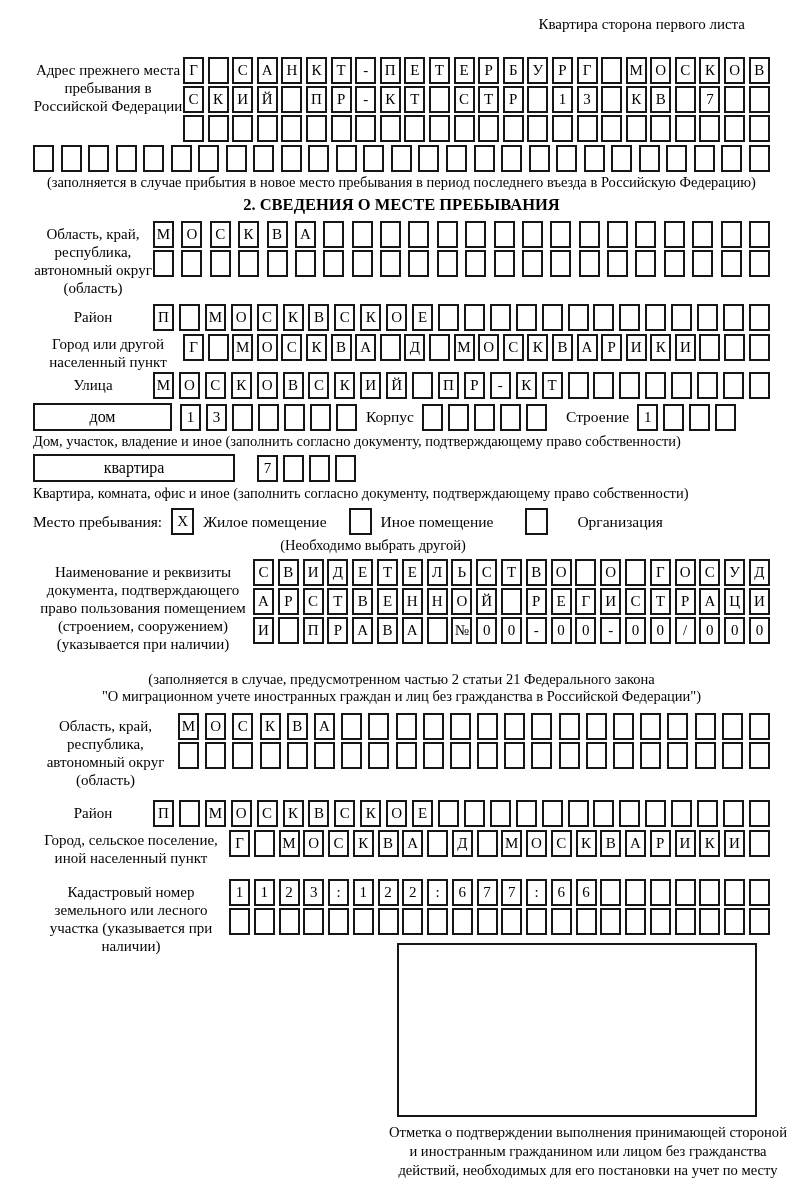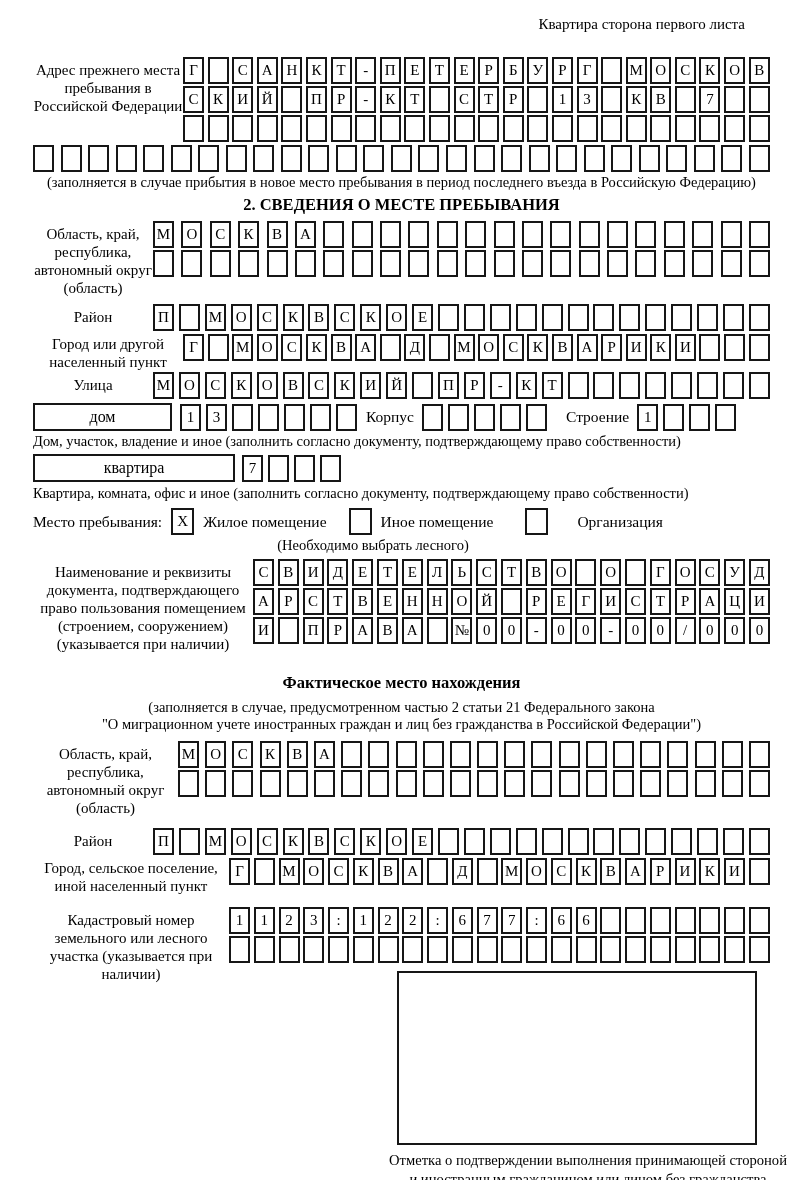--- a/index.html
+++ b/index.html
@@ -346,21 +346,21 @@
     <span class="inline-row">
         <span class="cell">1</span>
         <span class="cell empty"></span>
         <span class="cell empty"></span>
         <span class="cell empty"></span>
       </span>
   </div>
   <div class="note" style="margin-top:2px">Дом, участок, владение и иное (заполнить согласно документу, подтверждающему право собственности)</div>
 
   <div class="inline-row" style="margin-top:4px">
-    <div class="labelbox" style="width:202px; margin-right:7px">квартира</div>
+    <div class="labelbox" style="width:202px; margin-right:22px">квартира</div>
     <span class="inline-row">
         <span class="cell">7</span>
         <span class="cell empty"></span>
         <span class="cell empty"></span>
         <span class="cell empty"></span>
       </span>
   </div>
   <div class="note" style="margin-top:3px">Квартира, комната, офис и иное (заполнить согласно документу, подтверждающему право собственности)</div>
 
   <div class="mesto-row">
@@ -371,21 +371,21 @@
     <span class="opt-label">Жилое помещение</span>
     <span class="inline-row" style="margin-left:8px">
         <span class="cell empty"></span>
       </span>
     <span class="opt-label">Иное помещение</span>
     <span class="inline-row" style="margin-left:18px">
         <span class="cell empty"></span>
       </span>
     <span class="opt-label" style="margin-left:24px">Организация</span>
   </div>
-  <div class="note" style="margin-left:210px; width:260px; text-align:center; margin-top:2px">(Необходимо выбрать лесного)</div>
+  <div class="note" style="margin-left:210px; width:260px; text-align:center; margin-top:2px">(Необходимо выбрать другой)</div>
 
   <div class="frow" style="margin-top:5px; min-height:112px">
     <div class="lbl w220">Наименование и реквизиты документа, подтверждающего право пользования помещением (строением, сооружением) (указывается при наличии)</div>
     <div class="gcol">
       <div class="grow">
           <span class="cell">С</span>
           <span class="cell">В</span>
           <span class="cell">И</span>
           <span class="cell">Д</span>
           <span class="cell">Е</span>
@@ -448,21 +448,20 @@
           <span class="cell">0</span>
           <span class="cell">0</span>
           <span class="cell">/</span>
           <span class="cell">0</span>
           <span class="cell">0</span>
           <span class="cell">0</span>
         </div>
     </div>
   </div>
 
-  <div class="h-sec" style="margin-top:2px">Фактическое место нахождения</div>
   <div class="note center">(заполняется в случае, предусмотренном частью 2 статьи 21 Федерального закона</div>
   <div class="note center">"О миграционном учете иностранных граждан и лиц без гражданства в Российской Федерации")</div>
 
   <div class="frow" style="margin-top:8px">
     <div class="lbl w145">Область, край, республика, автономный округ (область)</div>
     <div class="gcol">
       <div class="grow">
           <span class="cell">М</span>
           <span class="cell">О</span>
           <span class="cell">С</span>

